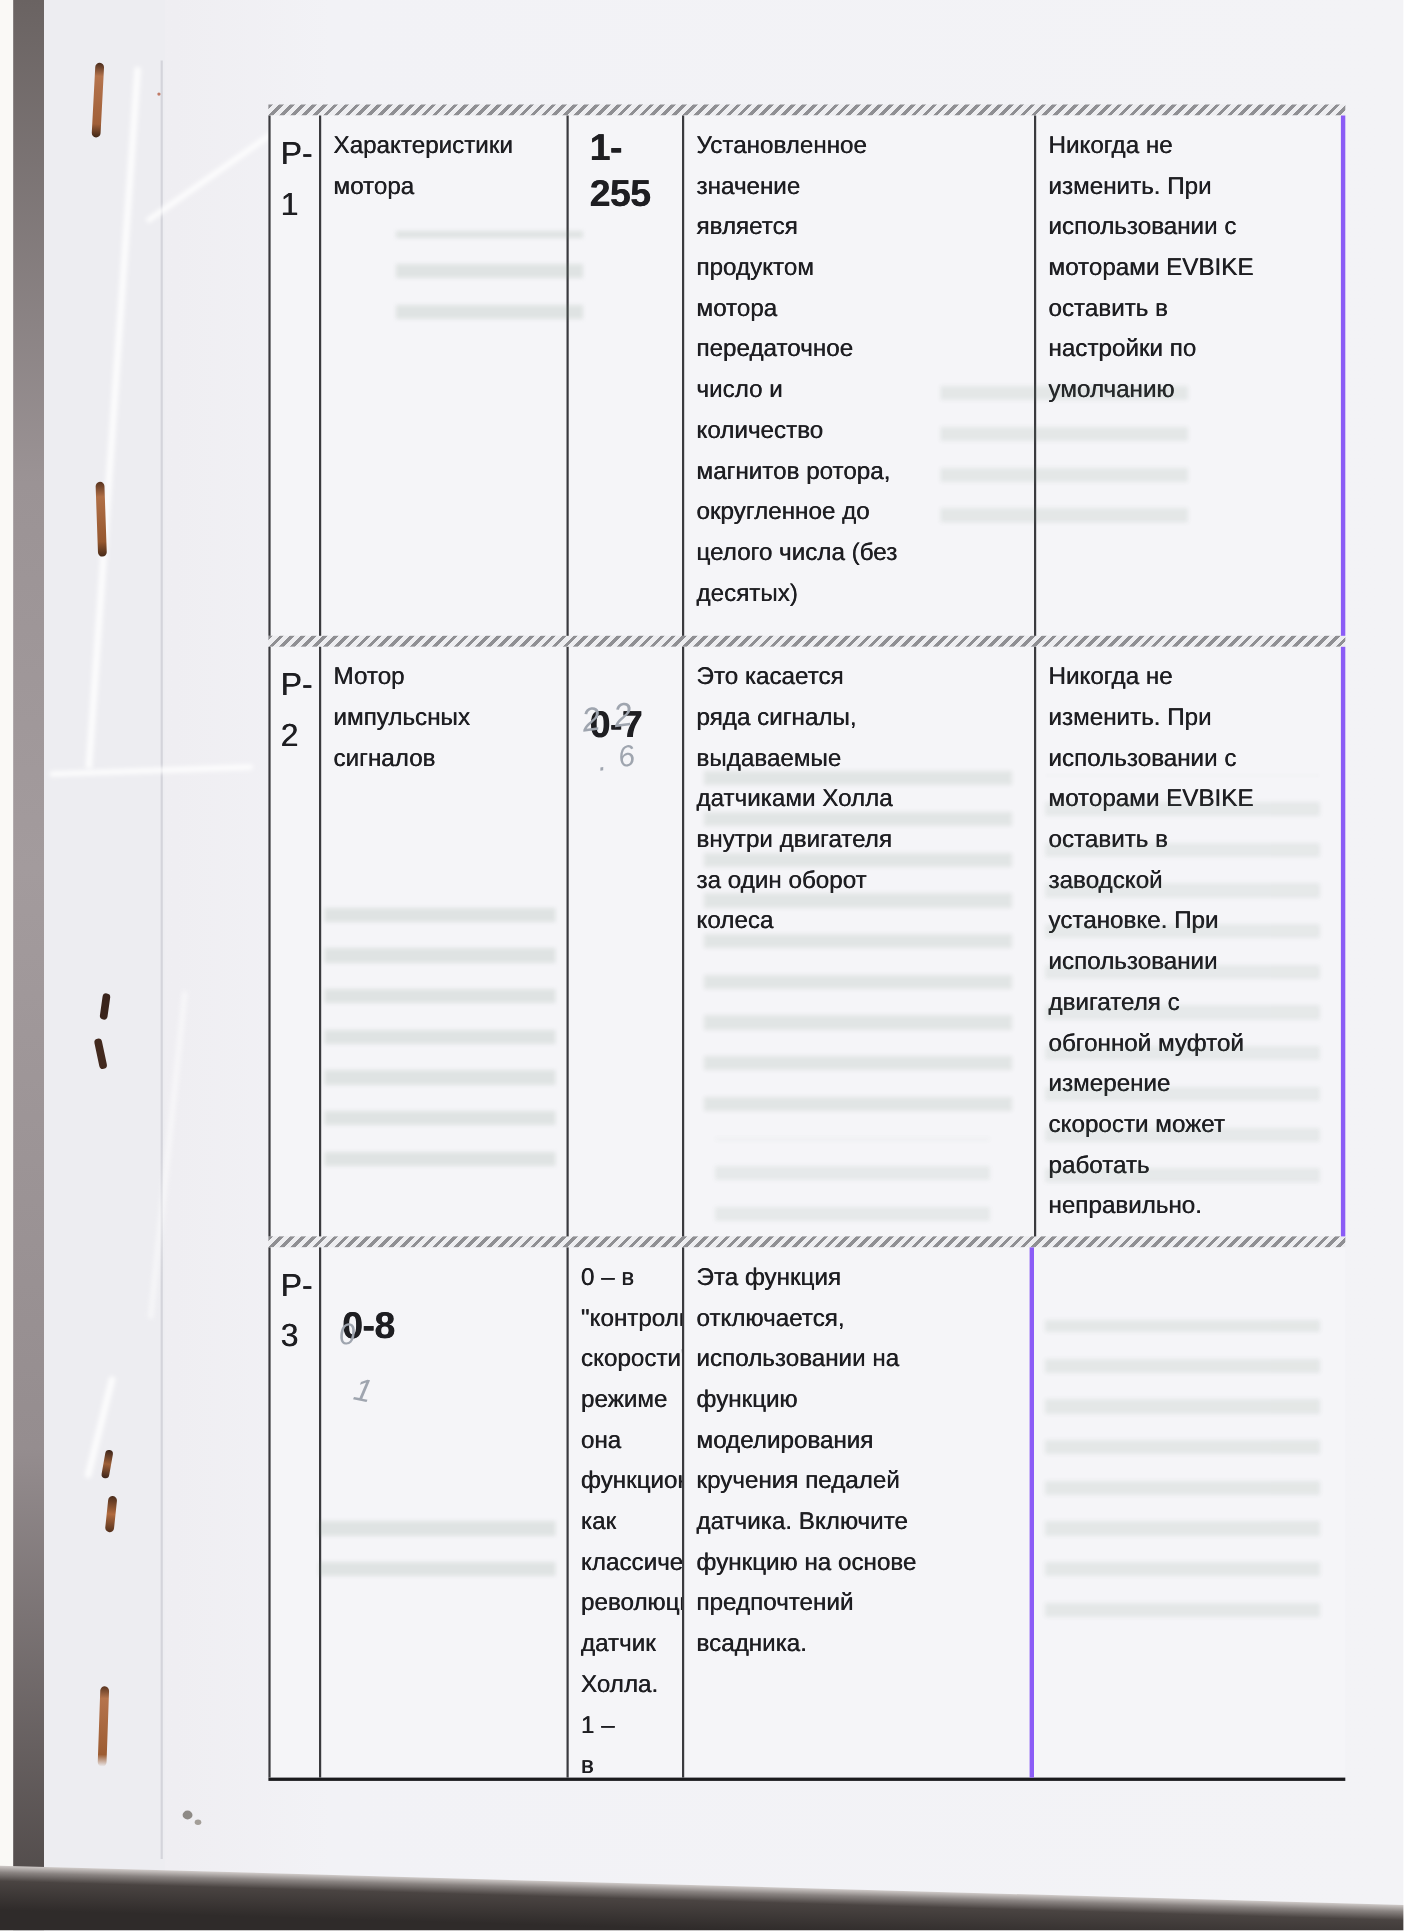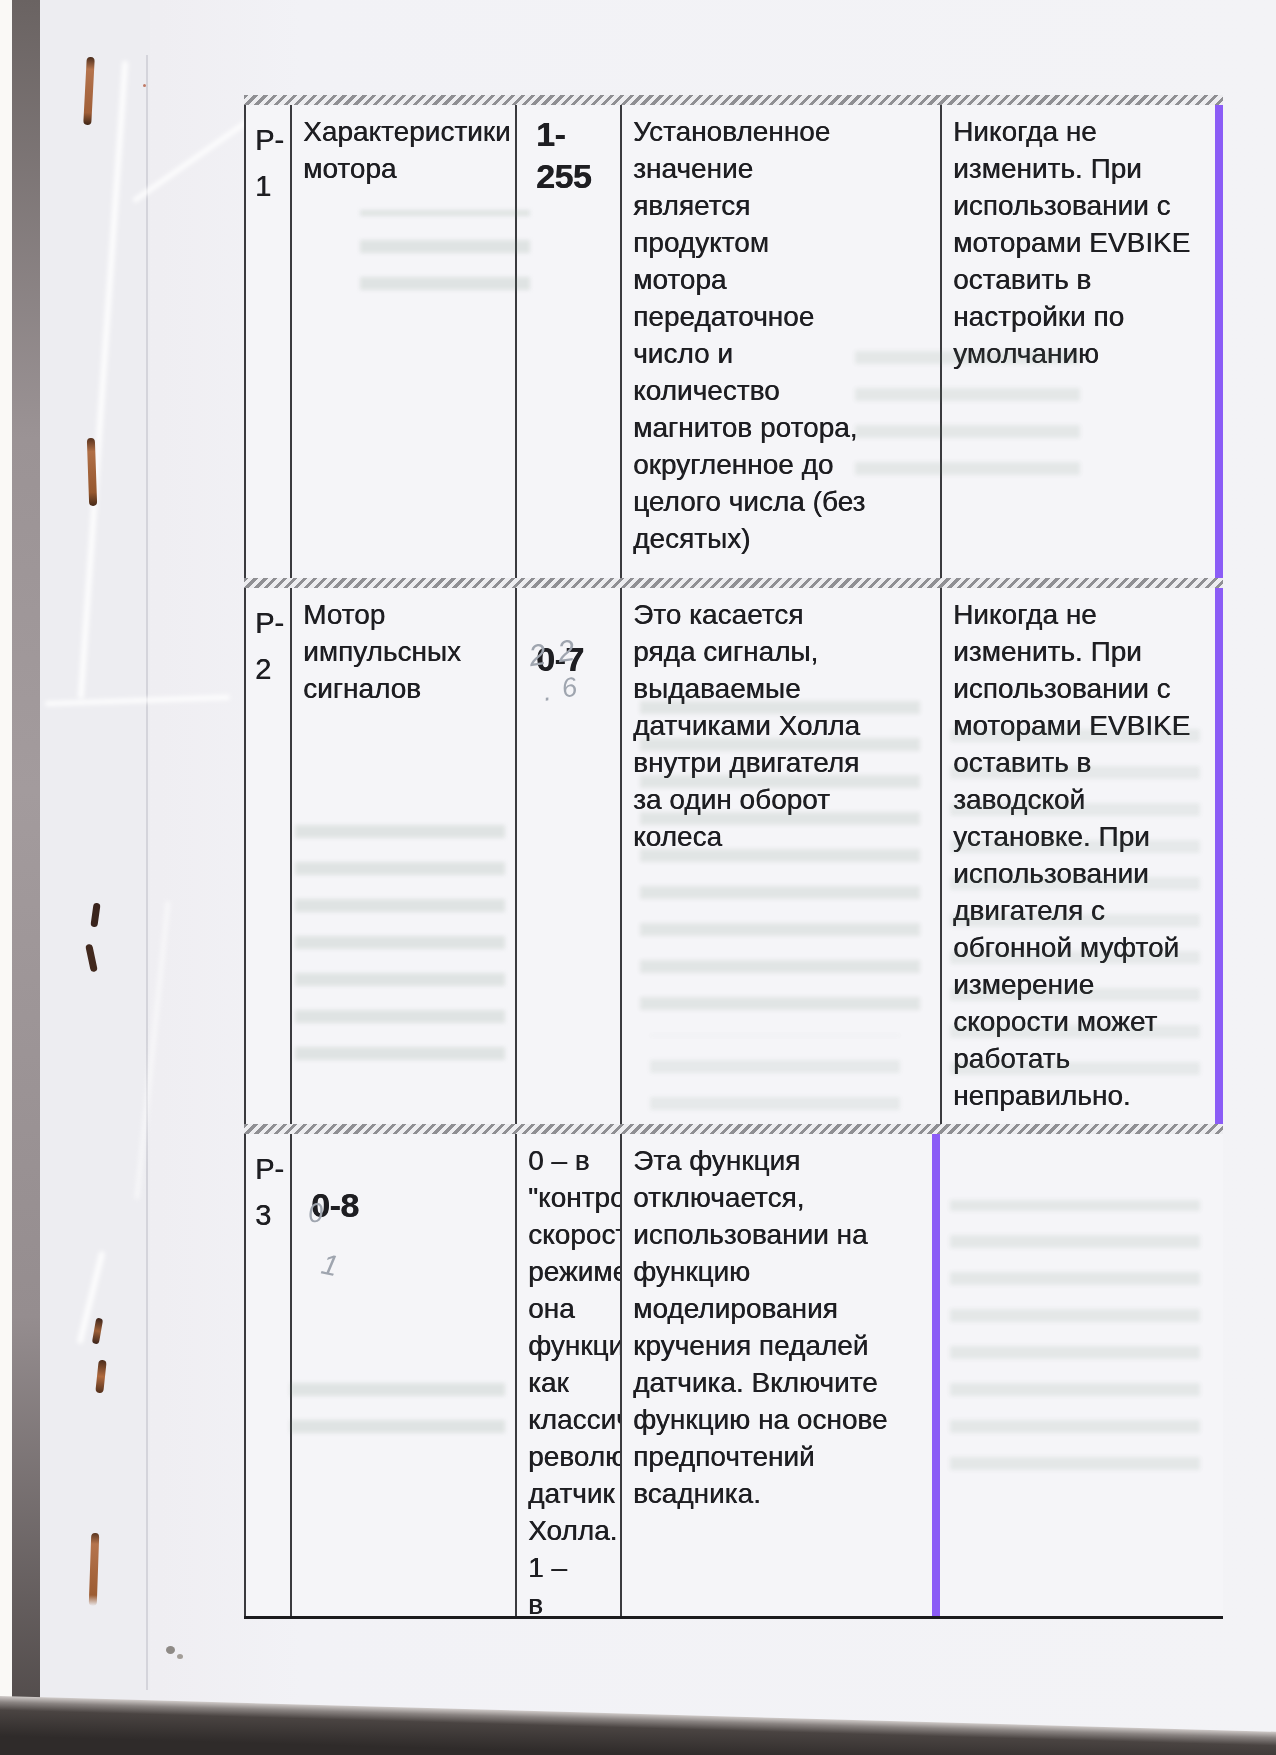--- a/index.html
+++ b/index.html
@@ -38,23 +38,23 @@
   
   .bottom-band{position:absolute;left:-20px;top:1733px;width:1340px;height:90px;
         transform:rotate(1.6deg);transform-origin:right center;
         background:linear-gradient(180deg,#cfcac8 0,#8a8482 6px,#4a4442 14px,#2f2b2a 40px);}
   
   .tbl{position:absolute;left:244px;top:95px;width:979px;z-index:2;}
   .sep{height:10px;background:repeating-linear-gradient(135deg,#8f8f93 0 3px,#ededf0 3px 7px);}
   .row{display:grid;grid-template-columns:46px 225px 105px 320px 283px;background:#f5f5f8;}
   .r1{height:473px;}.r2{height:536px;}.r3{height:482px;}
   .cell{border-left:2px solid #3a3a3e;box-sizing:border-box;padding:8px 10px 0 11px;
-        white-space:pre-line;overflow:hidden;font-size:28px;line-height:37px;color:#1e1e22;
+        white-space:pre-line;overflow:hidden;font-size:22px;line-height:37px;color:#1e1e22;
         text-shadow:0.4px 0 0 currentColor;}
-  .cell.last{border-right:8px solid #8b5cf6;}
+  .cell.last{border-right:4px solid #8b5cf6;}
   .param{font-size:29px;line-height:46px;padding-top:12px;padding-left:9px;}
   .range{font-size:34px;font-weight:bold;letter-spacing:-0.5px;line-height:42px;padding-top:8px;position:relative;padding-left:19px;}
   .bottom-line{height:3px;background:#1b1b1e;}
   
   .hw{position:absolute;font-style:italic;color:#9fa5af;text-shadow:none;font-weight:normal;
       font-size:30px;letter-spacing:2px;}
   .hw2a{left:12px;top:44px;transform:rotate(-8deg);}
   .hw2b{left:26px;top:80px;transform:rotate(-10deg);font-size:27px;}
   .hw3a{left:16px;top:58px;transform:rotate(-4deg);font-size:27px;}
   .hw3b{left:30px;top:110px;transform:rotate(12deg);font-size:29px;}

